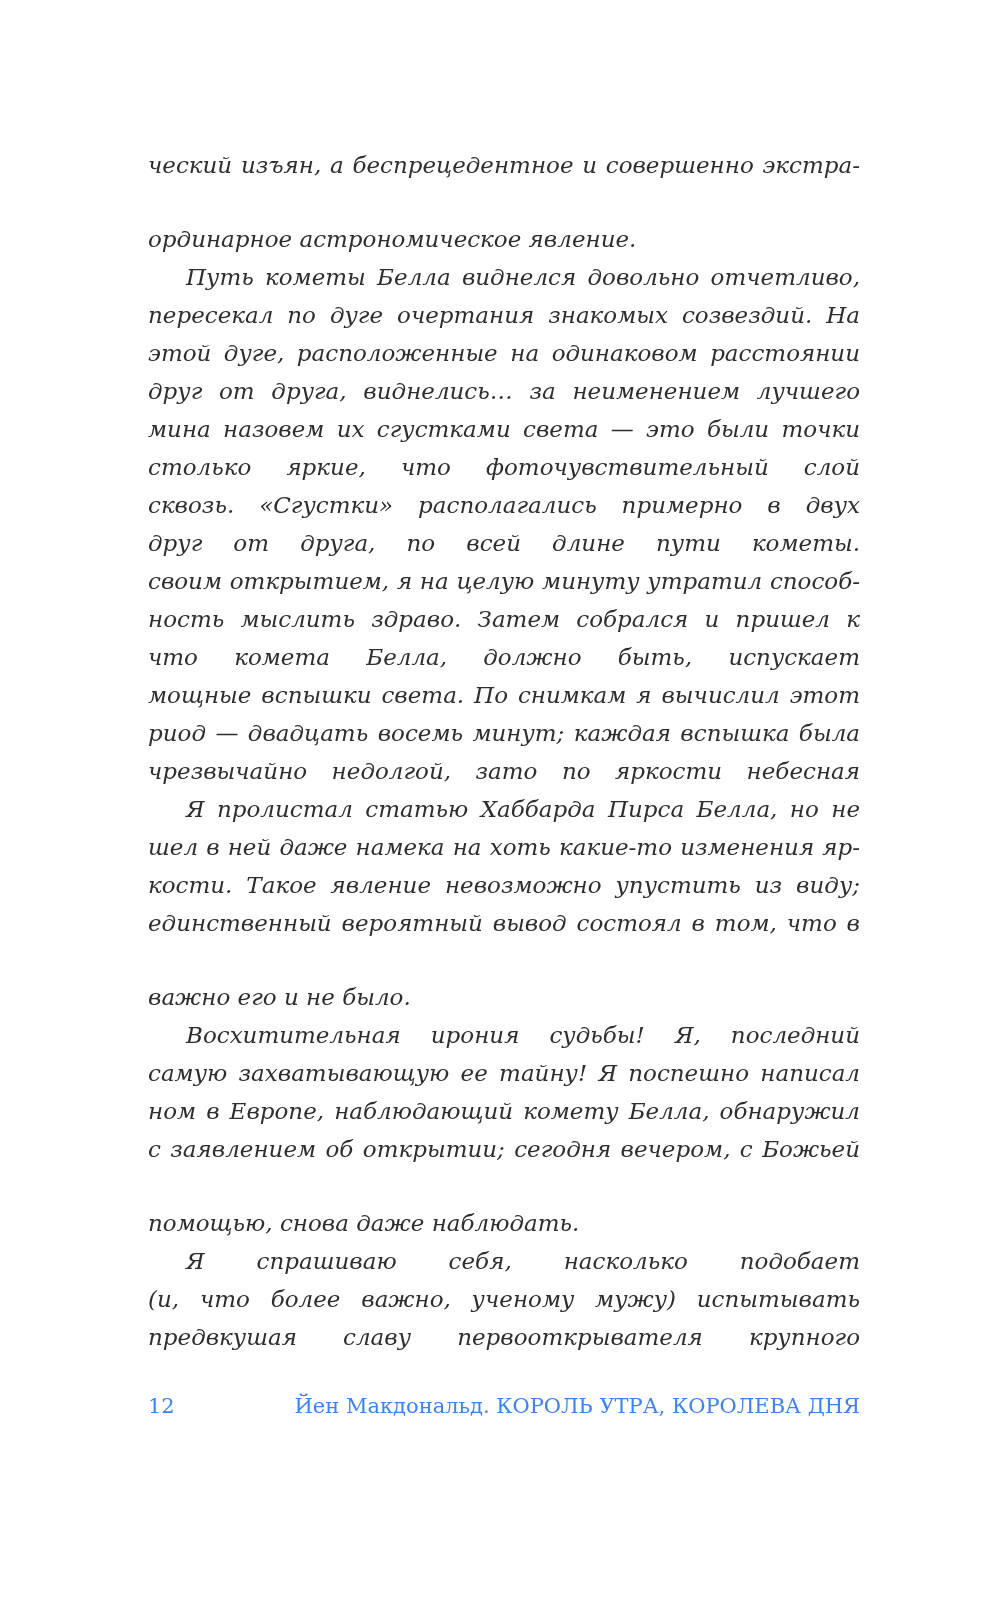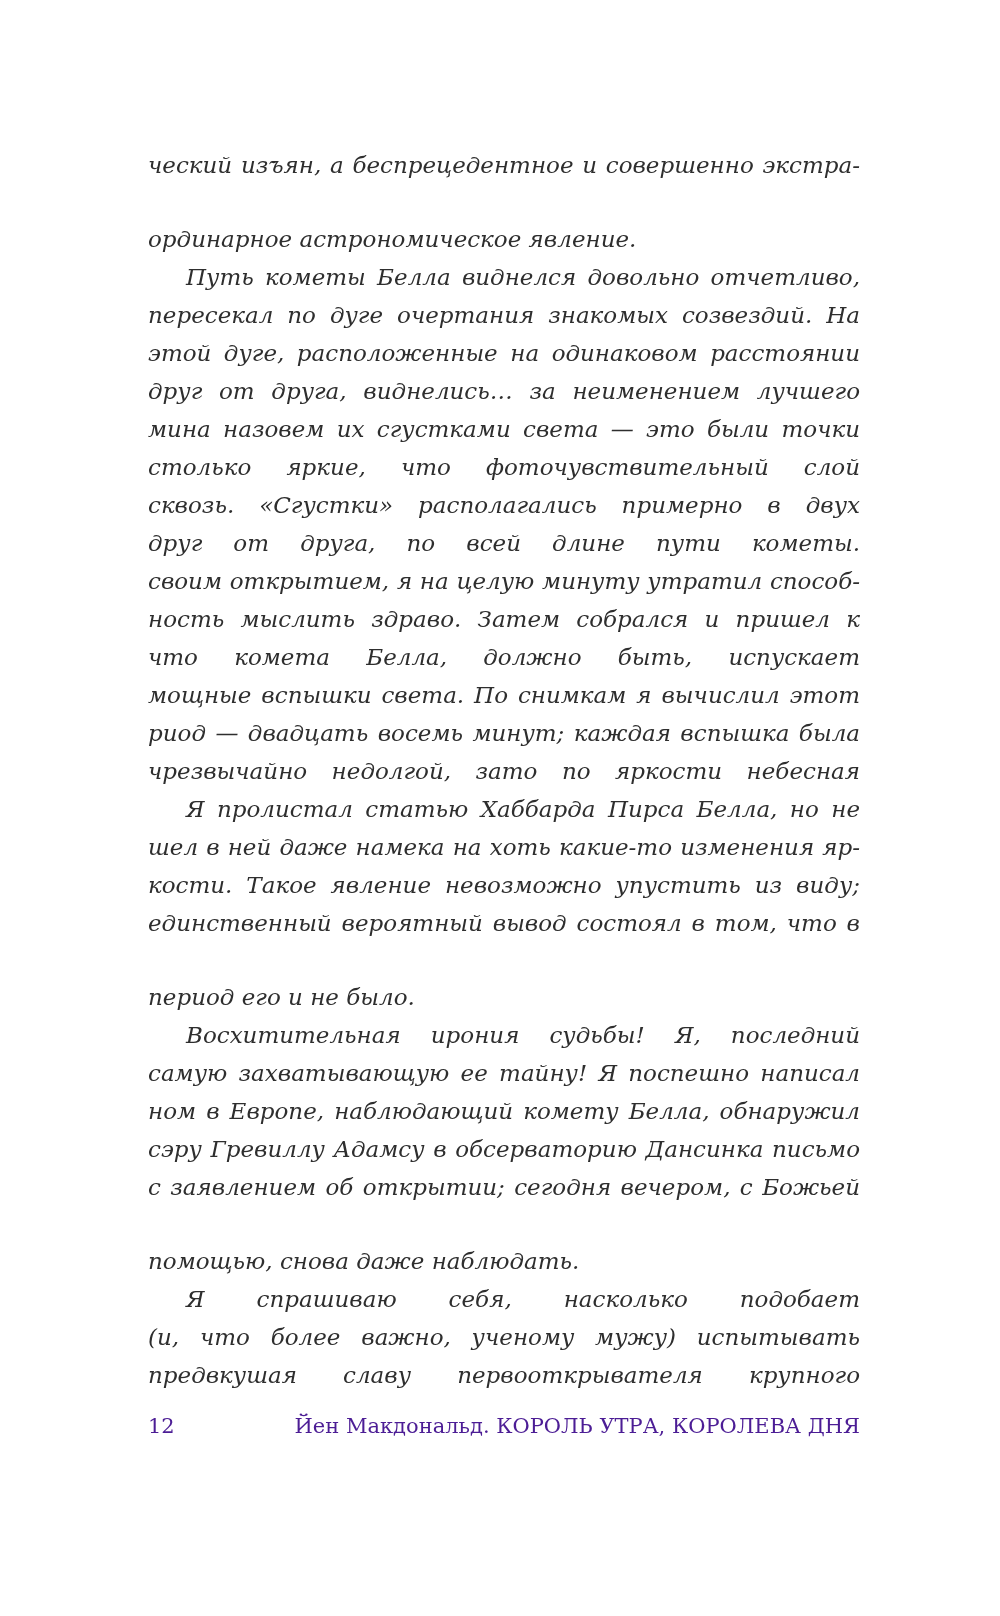--- a/index.html
+++ b/index.html
@@ -44,25 +44,24 @@
   .footer {
     position: absolute;
     left: 148px;
     top: 1392px;
     width: 712px;
     display: flex;
     justify-content: space-between;
     align-items: baseline;
     font-size: 21px;
     line-height: 28px;
-    color: #4c1d95;
+    color: #3b82f6;
   }
   .footer .running-title {
     text-align: center;
-    margin-top: 20px;
   }
 </style>
 </head>
 <body>
 
 <div class="page">
   <div class="text-block">
       <div class="line">ческий изъян, а беспрецедентное и совершенно экстра-</div>
       <div class="line last">ординарное астрономическое явление.</div>
       <div class="line indent">Путь кометы Белла виднелся довольно отчетливо, он</div>
@@ -76,25 +75,24 @@
       <div class="line">своим открытием, я на целую минуту утратил способ-</div>
       <div class="line">ность мыслить здраво. Затем собрался и пришел к выводу,</div>
       <div class="line">что комета Белла, должно быть, испускает периодические</div>
       <div class="line">мощные вспышки света. По снимкам я вычислил этот пе-</div>
       <div class="line">риод — двадцать восемь минут; каждая вспышка была</div>
       <div class="line">чрезвычайно недолгой, зато по яркости небесная гостья</div>
       <div class="line indent">Я пролистал статью Хаббарда Пирса Белла, но не на-</div>
       <div class="line">шел в ней даже намека на хоть какие-то изменения яр-</div>
       <div class="line">кости. Такое явление невозможно упустить из виду;</div>
       <div class="line">единственный вероятный вывод состоял в том, что в тот</div>
-      <div class="line last">период его и не было.</div>
+      <div class="line last">важно его и не было.</div>
       <div class="line indent">Восхитительная ирония судьбы! Я, последний астро-</div>
       <div class="line">самую захватывающую ее тайну! Я поспешно написал</div>
       <div class="line">ном в Европе, наблюдающий комету Белла, обнаружил</div>
-      <div class="line">сэру Гревиллу Адамсу в обсерваторию Дансинка письмо</div>
       <div class="line">с заявлением об открытии; сегодня вечером, с Божьей</div>
       <div class="line last">помощью, снова даже наблюдать.</div>
       <div class="line indent">Я спрашиваю себя, насколько подобает профессионалу</div>
       <div class="line">(и, что более важно, ученому мужу) испытывать восторг,</div>
       <div class="line">предвкушая славу первооткрывателя крупного астроно-</div>
     </div>
 </div>
 
 <div class="footer">
   <span class="page-number">12</span>

